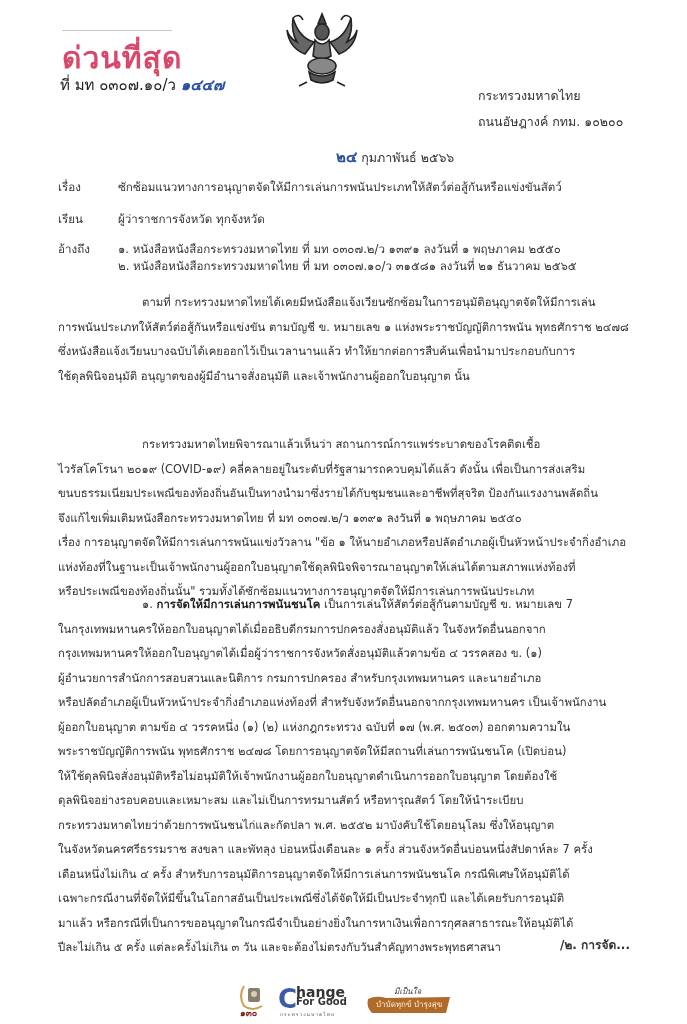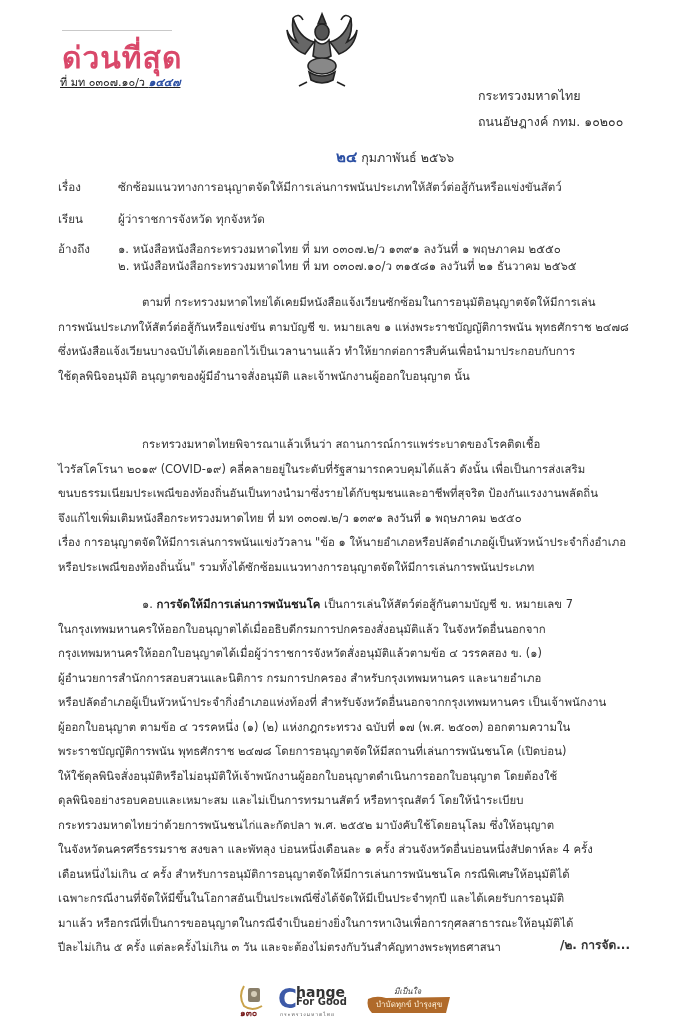--- a/index.html
+++ b/index.html
@@ -6,21 +6,21 @@
   body {
     width: 687px; height: 1024px; position: relative; overflow: hidden;
     font-family: "DejaVu Sans", sans-serif; color: #2a2a2a;
   }
   .abs { position: absolute; }
   .urgent {
     left: 62px; top: 34px; font-size: 30px; font-weight: bold; color: #d9486a;
     letter-spacing: 1px; font-family: "DejaVu Sans", sans-serif;
   }
   .stamp-line { left: 62px; top: 30px; width: 110px; height: 1px; background: #c9c9c9; }
-  .docno { left: 60px; top: 73px; font-size: 11px; color: #222; text-decoration: underline; }
+  .docno { left: 60px; top: 73px; font-size: 15px; color: #222; }
   .docno .hand { color: #2b4fa3; font-style: italic; font-weight: bold; }
   .garuda { left: 285px; top: 8px; width: 74px; height: 80px; }
   .org { left: 478px; top: 83px; font-size: 12.5px; line-height: 26px; color: #333; }
   .date { left: 336px; top: 145px; font-size: 12.5px; color: #333; }
   .date .hand { color: #2b4fa3; font-weight: bold; font-size: 15px; }
   .line { position: absolute; left: 58px; right: 38px; font-size: 11.6px; color: #333; white-space: nowrap; }
   .lbl { display: inline-block; width: 60px; }
   .para p { margin: 0; line-height: 24.5px; white-space: nowrap; font-size: 11.4px; color: #333; }
   .para p.first { padding-left: 84px; }
   .bold { font-weight: bold; color: #222; }
@@ -86,39 +86,40 @@
   <p>ซึ่งหนังสือแจ้งเวียนบางฉบับได้เคยออกไว้เป็นเวลานานแล้ว ทำให้ยากต่อการสืบค้นเพื่อนำมาประกอบกับการ</p>
   <p>ใช้ดุลพินิจอนุมัติ อนุญาตของผู้มีอำนาจสั่งอนุมัติ และเจ้าพนักงานผู้ออกใบอนุญาต นั้น</p>
 </div>
 
 <div class="abs para" style="left:58px; top:388px;margin-top:44px;">
   <p class="first">กระทรวงมหาดไทยพิจารณาแล้วเห็นว่า สถานการณ์การแพร่ระบาดของโรคติดเชื้อ</p>
   <p>ไวรัสโคโรนา ๒๐๑๙ (COVID-๑๙) คลี่คลายอยู่ในระดับที่รัฐสามารถควบคุมได้แล้ว ดังนั้น เพื่อเป็นการส่งเสริม</p>
   <p>ขนบธรรมเนียมประเพณีของท้องถิ่นอันเป็นทางนำมาซึ่งรายได้กับชุมชนและอาชีพที่สุจริต ป้องกันแรงงานพลัดถิ่น</p>
   <p>จึงแก้ไขเพิ่มเติมหนังสือกระทรวงมหาดไทย ที่ มท ๐๓๐๗.๒/ว ๑๓๙๑ ลงวันที่ ๑ พฤษภาคม ๒๕๕๐</p>
   <p>เรื่อง การอนุญาตจัดให้มีการเล่นการพนันแข่งวัวลาน "ข้อ ๑ ให้นายอำเภอหรือปลัดอำเภอผู้เป็นหัวหน้าประจำกิ่งอำเภอ</p>
+  <p>แห่งท้องที่ในฐานะเป็นเจ้าพนักงานผู้ออกใบอนุญาตใช้ดุลพินิจพิจารณาอนุญาตให้เล่นได้ตามสภาพแห่งท้องที่</p>
   <p>หรือประเพณีของท้องถิ่นนั้น" รวมทั้งได้ซักซ้อมแนวทางการอนุญาตจัดให้มีการเล่นการพนันประเภท</p>
 </div>
 
 <div class="abs para" style="left:58px; top:592px;">
   <p class="first">
     <span>๑.</span>
     <span class="bold">การจัดให้มีการเล่นการพนันชนโค</span>
     <span>เป็นการเล่นให้สัตว์ต่อสู้กันตามบัญชี ข. หมายเลข 7</span>
   </p>
   <p>ในกรุงเทพมหานครให้ออกใบอนุญาตได้เมื่ออธิบดีกรมการปกครองสั่งอนุมัติแล้ว ในจังหวัดอื่นนอกจาก</p>
   <p>กรุงเทพมหานครให้ออกใบอนุญาตได้เมื่อผู้ว่าราชการจังหวัดสั่งอนุมัติแล้วตามข้อ ๔ วรรคสอง ข. (๑)</p>
   <p>ผู้อำนวยการสำนักการสอบสวนและนิติการ กรมการปกครอง สำหรับกรุงเทพมหานคร และนายอำเภอ</p>
   <p>หรือปลัดอำเภอผู้เป็นหัวหน้าประจำกิ่งอำเภอแห่งท้องที่ สำหรับจังหวัดอื่นนอกจากกรุงเทพมหานคร เป็นเจ้าพนักงาน</p>
   <p>ผู้ออกใบอนุญาต ตามข้อ ๔ วรรคหนึ่ง (๑) (๒) แห่งกฎกระทรวง ฉบับที่ ๑๗ (พ.ศ. ๒๕๐๓) ออกตามความใน</p>
   <p>พระราชบัญญัติการพนัน พุทธศักราช ๒๔๗๘ โดยการอนุญาตจัดให้มีสถานที่เล่นการพนันชนโค (เปิดบ่อน)</p>
   <p>ให้ใช้ดุลพินิจสั่งอนุมัติหรือไม่อนุมัติให้เจ้าพนักงานผู้ออกใบอนุญาตดำเนินการออกใบอนุญาต โดยต้องใช้</p>
   <p>ดุลพินิจอย่างรอบคอบและเหมาะสม และไม่เป็นการทรมานสัตว์ หรือทารุณสัตว์ โดยให้นำระเบียบ</p>
   <p>กระทรวงมหาดไทยว่าด้วยการพนันชนไก่และกัดปลา พ.ศ. ๒๕๕๒ มาบังคับใช้โดยอนุโลม ซึ่งให้อนุญาต</p>
-  <p>ในจังหวัดนครศรีธรรมราช สงขลา และพัทลุง บ่อนหนึ่งเดือนละ ๑ ครั้ง ส่วนจังหวัดอื่นบ่อนหนึ่งสัปดาห์ละ 4 ครั้ง</p>
+  <p>ในจังหวัดนครศรีธรรมราช สงขลา และพัทลุง บ่อนหนึ่งเดือนละ ๑ ครั้ง ส่วนจังหวัดอื่นบ่อนหนึ่งสัปดาห์ละ 7 ครั้ง</p>
   <p>เดือนหนึ่งไม่เกิน ๔ ครั้ง สำหรับการอนุมัติการอนุญาตจัดให้มีการเล่นการพนันชนโค กรณีพิเศษให้อนุมัติได้</p>
   <p>เฉพาะกรณีงานที่จัดให้มีขึ้นในโอกาสอันเป็นประเพณีซึ่งได้จัดให้มีเป็นประจำทุกปี และได้เคยรับการอนุมัติ</p>
   <p>มาแล้ว หรือกรณีที่เป็นการขออนุญาตในกรณีจำเป็นอย่างยิ่งในการหาเงินเพื่อการกุศลสาธารณะให้อนุมัติได้</p>
   <p>ปีละไม่เกิน ๕ ครั้ง แต่ละครั้งไม่เกิน ๓ วัน และจะต้องไม่ตรงกับวันสำคัญทางพระพุทธศาสนา</p>
 </div>
 
 <div class="abs next">/๒. การจัด...</div>
 
 <div class="abs footer">
   <div class="logo-a">

